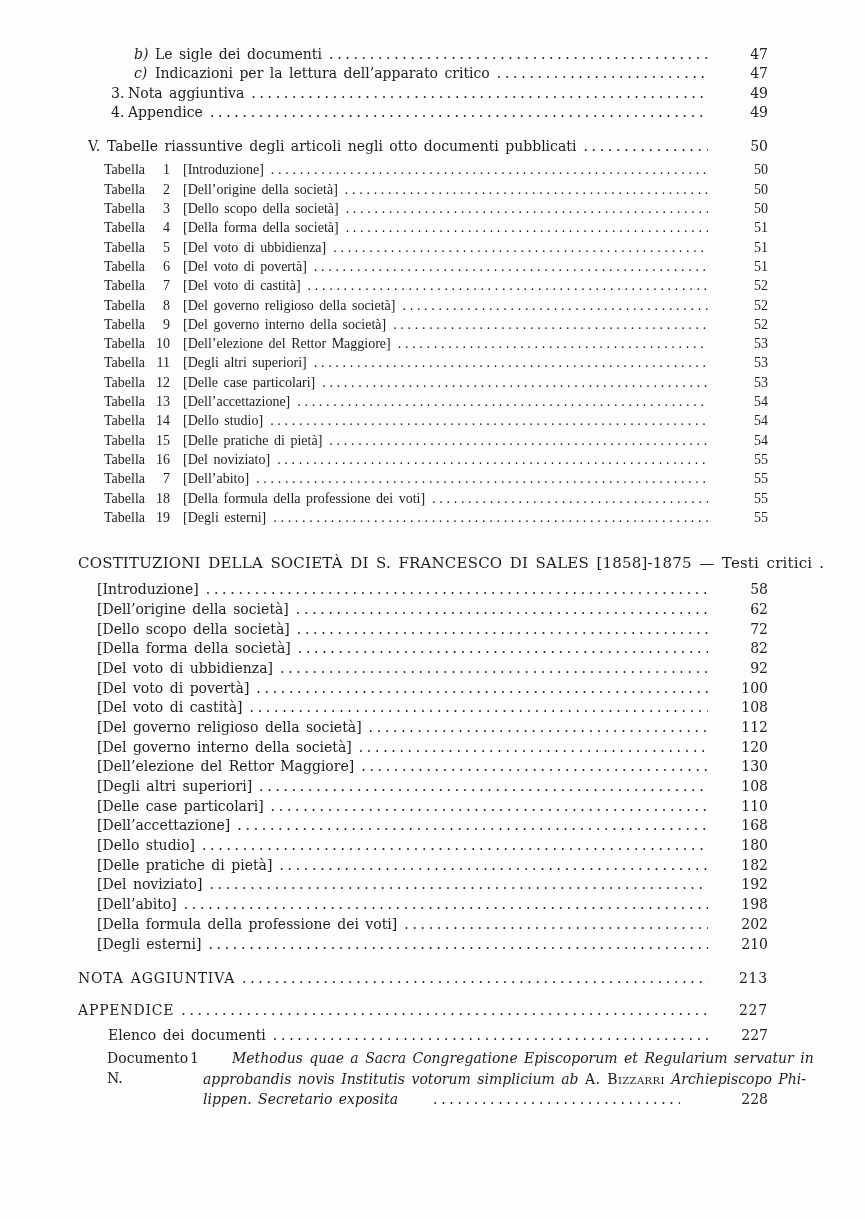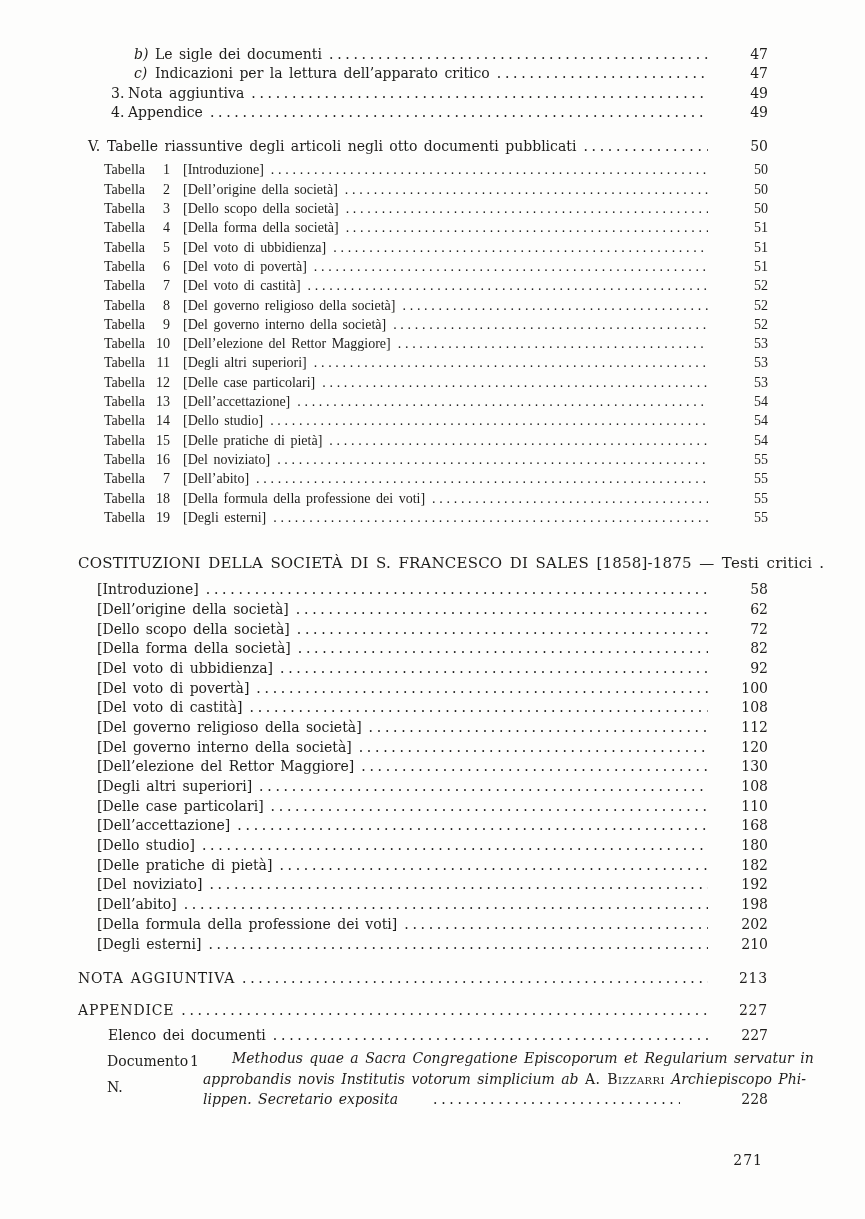--- a/index.html
+++ b/index.html
@@ -63,21 +63,21 @@
 
   .nota-row { margin-top:15px; font-size:14px; letter-spacing:0.8px; }
   .app-row { margin-top:13px; font-size:14px; letter-spacing:0.8px; }
   .elenco-row { margin-top:5px; padding-left:30px; }
 
   .doc-row { margin-top:3px; padding-left:29px; display:flex; align-items:flex-start; }
   .doc-label {
     flex:0 0 auto; width:96px;
     display:flex; justify-content:space-between;
     box-sizing:border-box; padding-right:4px;
-    line-height:26px;
+    line-height:20px;
   }
   .doc-body { flex:1 1 auto; min-width:0; }
   .doc-line { height:20.5px; line-height:20.5px; white-space:nowrap; }
   .doc-line1 { text-indent:29px; }
   .doc-line3 { height:20.5px; line-height:20.5px;gap:28px; }
   .ital { font-style:italic; }
   .sc { font-style:normal; font-variant:small-caps; letter-spacing:0.4px; }
 
   .folio { margin-top:42px; text-align:right; padding-right:5px; letter-spacing:1px; }
 </style>
@@ -392,15 +392,14 @@
         <span class="ital">approbandis novis Institutis votorum simplicium ab </span><span class="sc">A. Bizzarri</span><span class="ital"> Archiepiscopo Phi-</span>
       </div>
       <div class="toc-row doc-line3">
         <span class="label ital">lippen. Secretario exposita</span>
         <span class="dots"></span>
         <span class="pg">228</span>
       </div>
     </div>
   </div>
 
-  <div class="folio">271</div>
 
 </div>
 
 </body></html>

